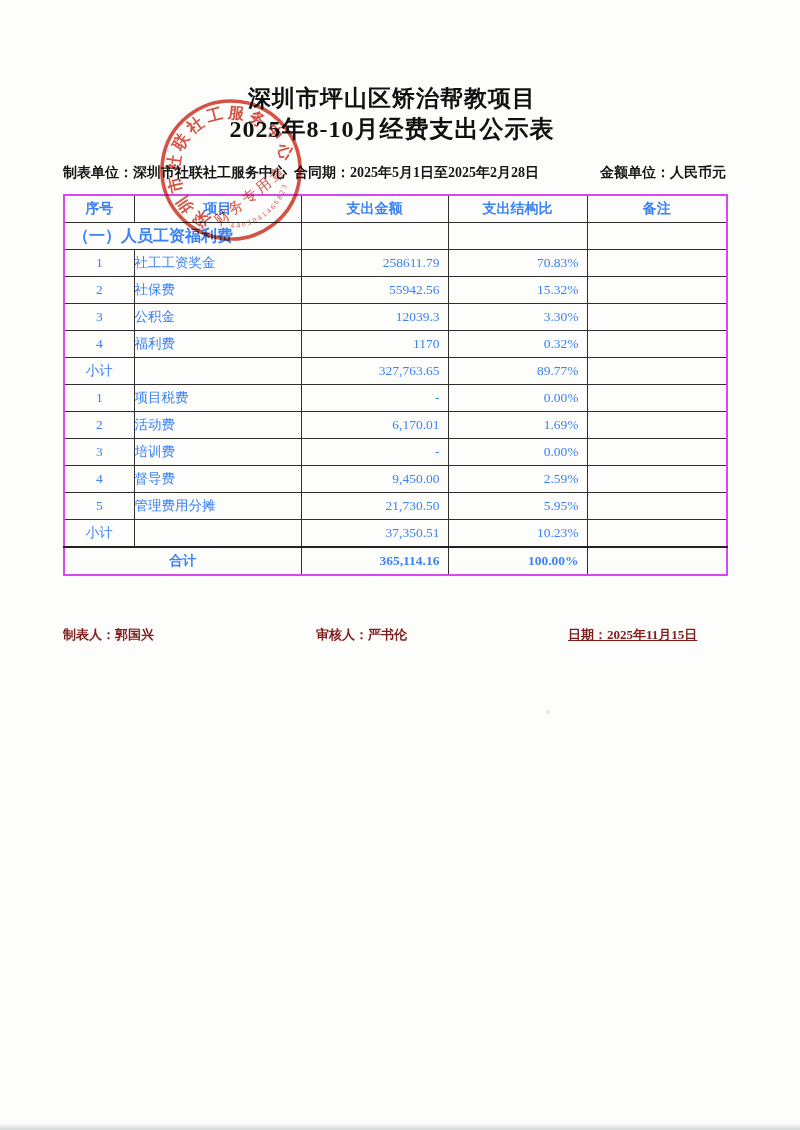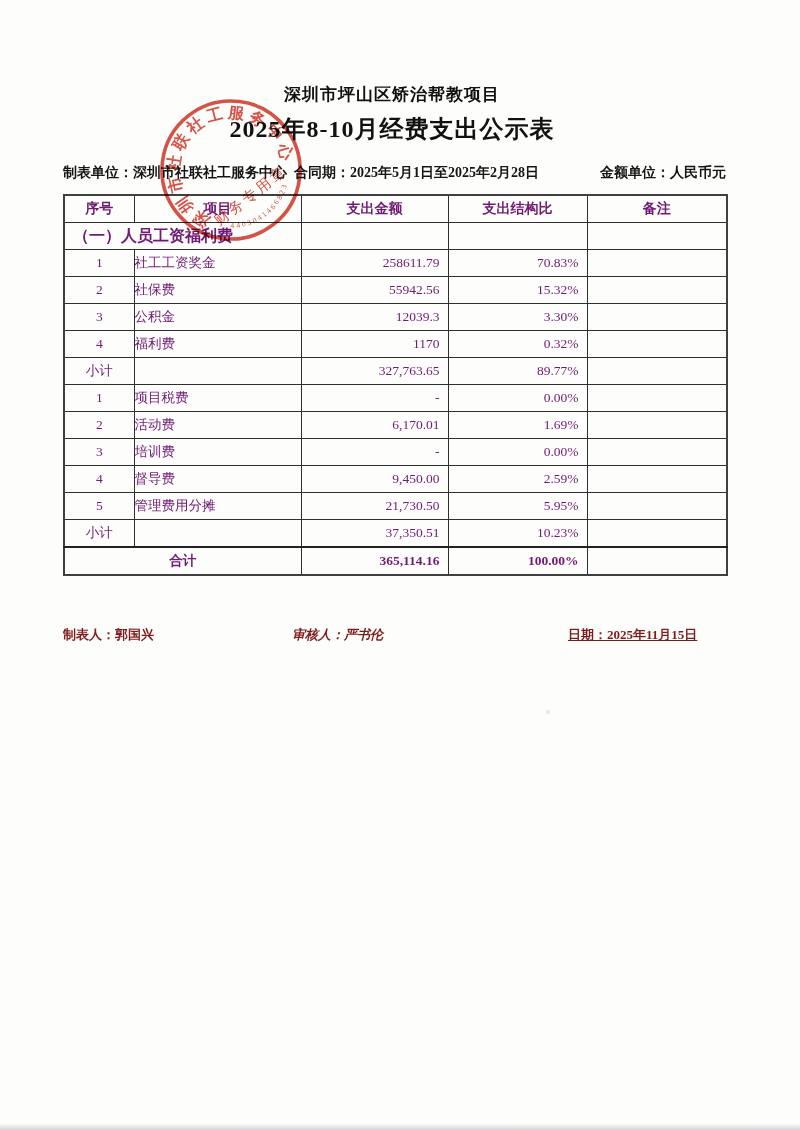--- a/index.html
+++ b/index.html
@@ -6,46 +6,46 @@
   body {
     width:800px; height:1130px; position:relative;
     background:#ffffff; overflow:hidden;
     font-family:"Liberation Serif", serif;
     color:#1a1a1a;
   }
   .page { position:absolute; inset:0; background:#fdfdfb; }
 
   .title-line { position:absolute; left:0; width:784px; text-align:center;
     font-weight:bold; color:#111; letter-spacing:1px; white-space:nowrap; }
-  .title-1 { top:83px; font-size:17px; }
+  .title-1 { top:83px; font-size:23px; }
   .title-2 { top:113px; font-size:24px; }
 
   .meta { position:absolute; top:164px; font-size:14px; font-weight:bold;
     white-space:nowrap; color:#151515; }
   .meta-unit { left:63px; }
   .meta-contract { left:294px; }
   .meta-currency { left:600px; }
 
   table.expense { position:absolute; left:63px; top:194px; width:663px;
     border-collapse:collapse; table-layout:fixed;
-    border:2px solid #404040; font-size:13.5px; color:#701a75; }
+    border:2px solid #d946ef; font-size:13.5px; color:#3b82f6; }
   .expense th, .expense td { border:1px solid #2f2f2f; height:26px;
     padding:0; overflow:hidden; white-space:nowrap; }
   .expense th { font-weight:bold; font-size:14px; text-align:center; }
   td.sec { text-align:left; padding-left:8px; font-weight:bold; height:24px; font-size:16px; }
   td.no { text-align:center; }
   td.item { text-align:left; }
   td.amount, td.ratio { text-align:right; padding-right:8px; }
   tr.total-row td { border-top:2px solid #222; font-weight:bold; }
   td.total-label { text-align:center; font-weight:bold; }
 
   .footer-line { position:absolute; top:606px; font-size:13px; font-weight:bold;
     white-space:nowrap; color:#7f1d1d;margin-top:20px; }
   .footer-preparer { left:63px; }
-  .footer-reviewer { left:292px;font-style:italic; }
+  .footer-reviewer { left:316px; }
   .footer-date { left:568px;text-decoration:underline; }
 
   .seal { position:absolute; left:151px; top:90px; width:160px; height:160px;
     mix-blend-mode:multiply; opacity:0.88; pointer-events:none; }
 
   .speck { position:absolute; left:546px; top:710px; width:4px; height:4px;
     background:#e4e7e9; border-radius:50%; }
   .bottom-edge { position:absolute; left:0; bottom:0; width:800px; height:7px;
     background:linear-gradient(#ffffff, #bcc2c6); opacity:0.65; }
 </style>

